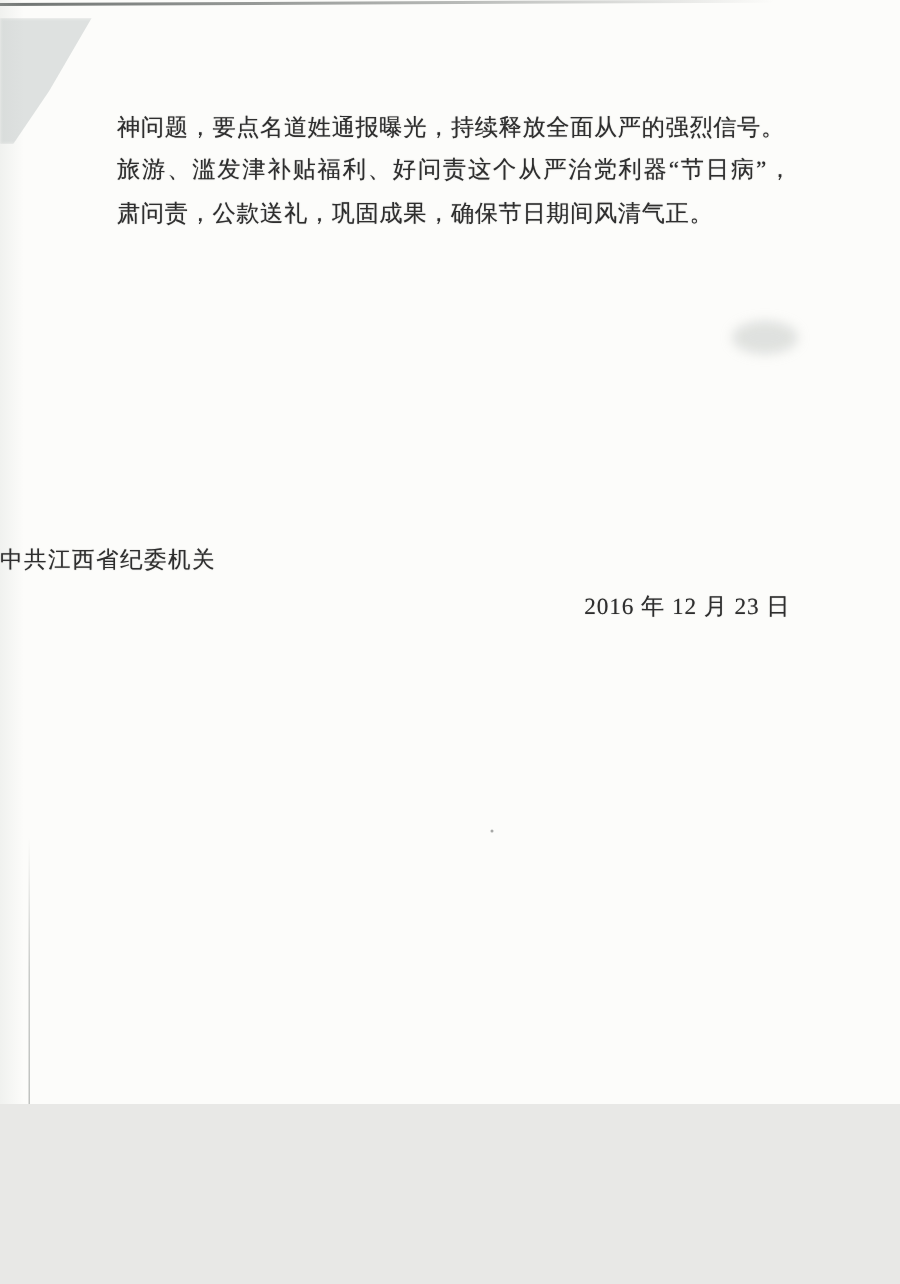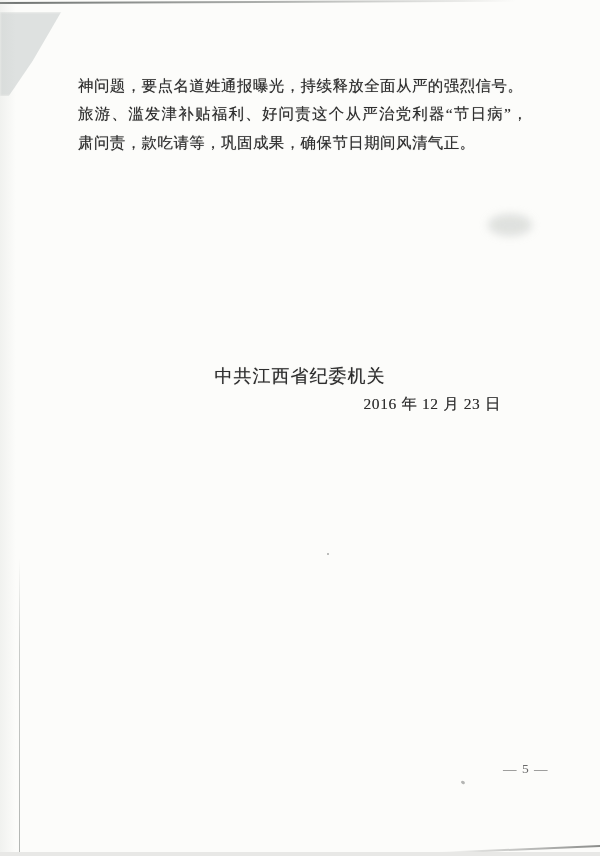--- a/index.html
+++ b/index.html
@@ -3,21 +3,21 @@
 <meta charset="utf-8">
 <style>
   html, body {
     margin: 0;
     padding: 0;
     background: #e8e8e6;
   }
   .page {
     position: relative;
     width: 600px;
-    height: 852px;
+    height: 736px;
     margin: 0 auto;
     background: #fcfcfa;
     overflow: hidden;
     font-family: "Liberation Serif", "DejaVu Serif", serif;
     color: #2e2e2e;
   }
   
   .top-scan-line {
     position: absolute;
     left: 0; top: 2px;
@@ -94,30 +94,30 @@
     white-space: nowrap;
     height: 28.4px;
   }
   .line.fill {
     text-align: justify;
     text-align-last: justify;
   }
   .sig-line {
     position: absolute;
     top: 364px; left: 0; right: 0;
-    text-align: center;
-    font-size: 18px;
+    text-align: left;
+    font-size: 15px;
     letter-spacing: 1px;
     text-shadow: 0 0 0.7px rgba(46,46,46,.55);
   }
   .date-line {
     position: absolute;
     top: 394px; left: 0; right: 0;
     text-align: right;
-    padding-right: 99px;
+    padding-right: 73px;
     font-size: 15.5px;
     letter-spacing: 0.6px;
     text-shadow: 0 0 0.6px rgba(46,46,46,.5);
   }
   .page-number {
     position: absolute;
     left: 503px; top: 761px;
     font-size: 13.5px;
     letter-spacing: 1px;
     color: #6a6a6a;
@@ -133,21 +133,21 @@
   <div class="left-edge-wash"></div>
   <div class="left-fold-line"></div>
   <div class="bottom-scan-line"></div>
   <div class="smudge-a"></div>
   <div class="speck-a"></div>
   <div class="speck-b"></div>
 
   <div class="body-text">
     <div class="line">神问题，要点名道姓通报曝光，持续释放全面从严的强烈信号。</div>
     <div class="line fill">旅游、滥发津补贴福利、好问责这个从严治党利器“节日病”，</div>
-    <div class="line">肃问责，款吃请等，巩固成果，确保节日期间风清气正。</div>
+    <div class="line">肃问责，公款送礼，巩固成果，确保节日期间风清气正。</div>
   </div>
 
   <div class="sig-line">中共江西省纪委机关</div>
   <div class="date-line">2016 年 12 月 23 日</div>
 
   <div class="page-number">— 5 —</div>
 
 </div>
 
 </body></html>

